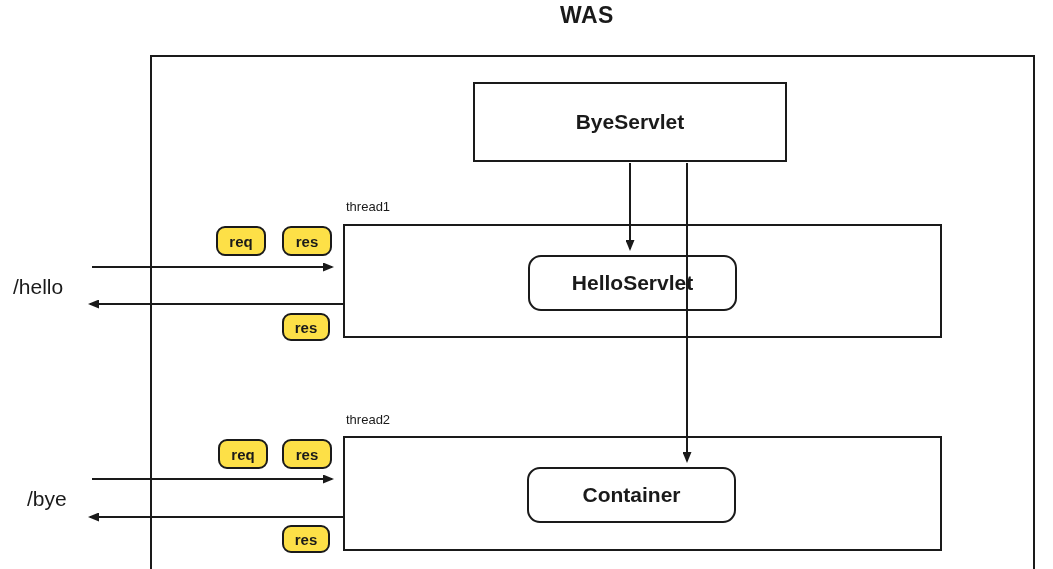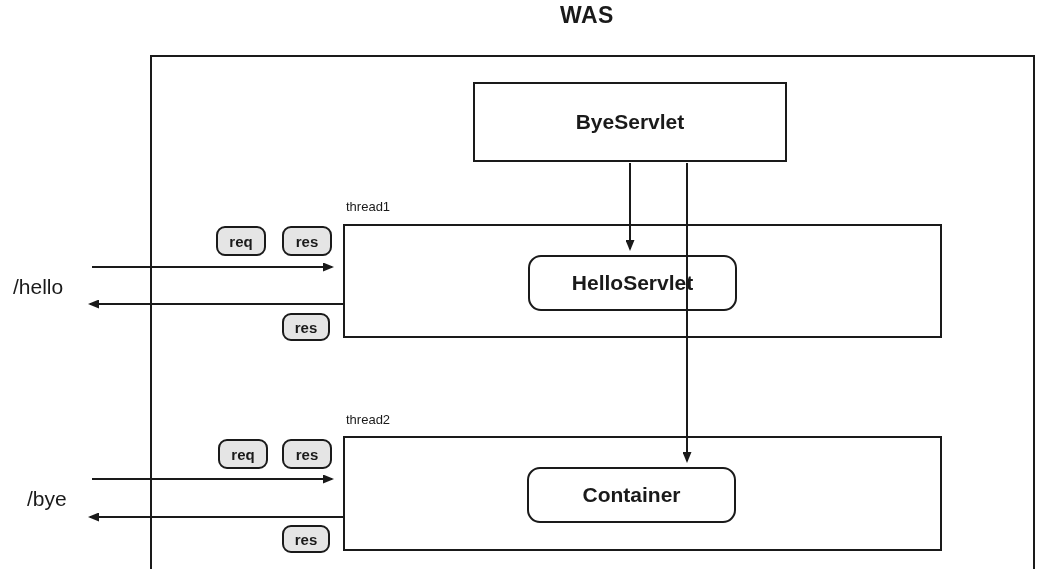--- a/index.html
+++ b/index.html
@@ -59,21 +59,21 @@
     background: #ffffff;
   }
   .hello-servlet { left: 528px; top: 255px; }
   .bye-servlet   { left: 527px; top: 467px; }
 
   .badge {
     border: 2px solid #1a1a1a;
     border-radius: 9px;
     display: flex; align-items: center; justify-content: center;
     font-size: 15px; font-weight: bold;
-    background: #e5e5e5;
+    background: #fde047;
     width: 50px; height: 30px;
   }
   .hello-req        { left: 216px; top: 226px; }
   .hello-res-top    { left: 282px; top: 226px; }
   .hello-res-bottom { left: 282px; top: 313px; width: 48px; height: 28px; }
   .bye-req          { left: 218px; top: 439px; }
   .bye-res-top      { left: 282px; top: 439px; }
   .bye-res-bottom   { left: 282px; top: 525px; width: 48px; height: 28px; }
 
   .endpoint {

